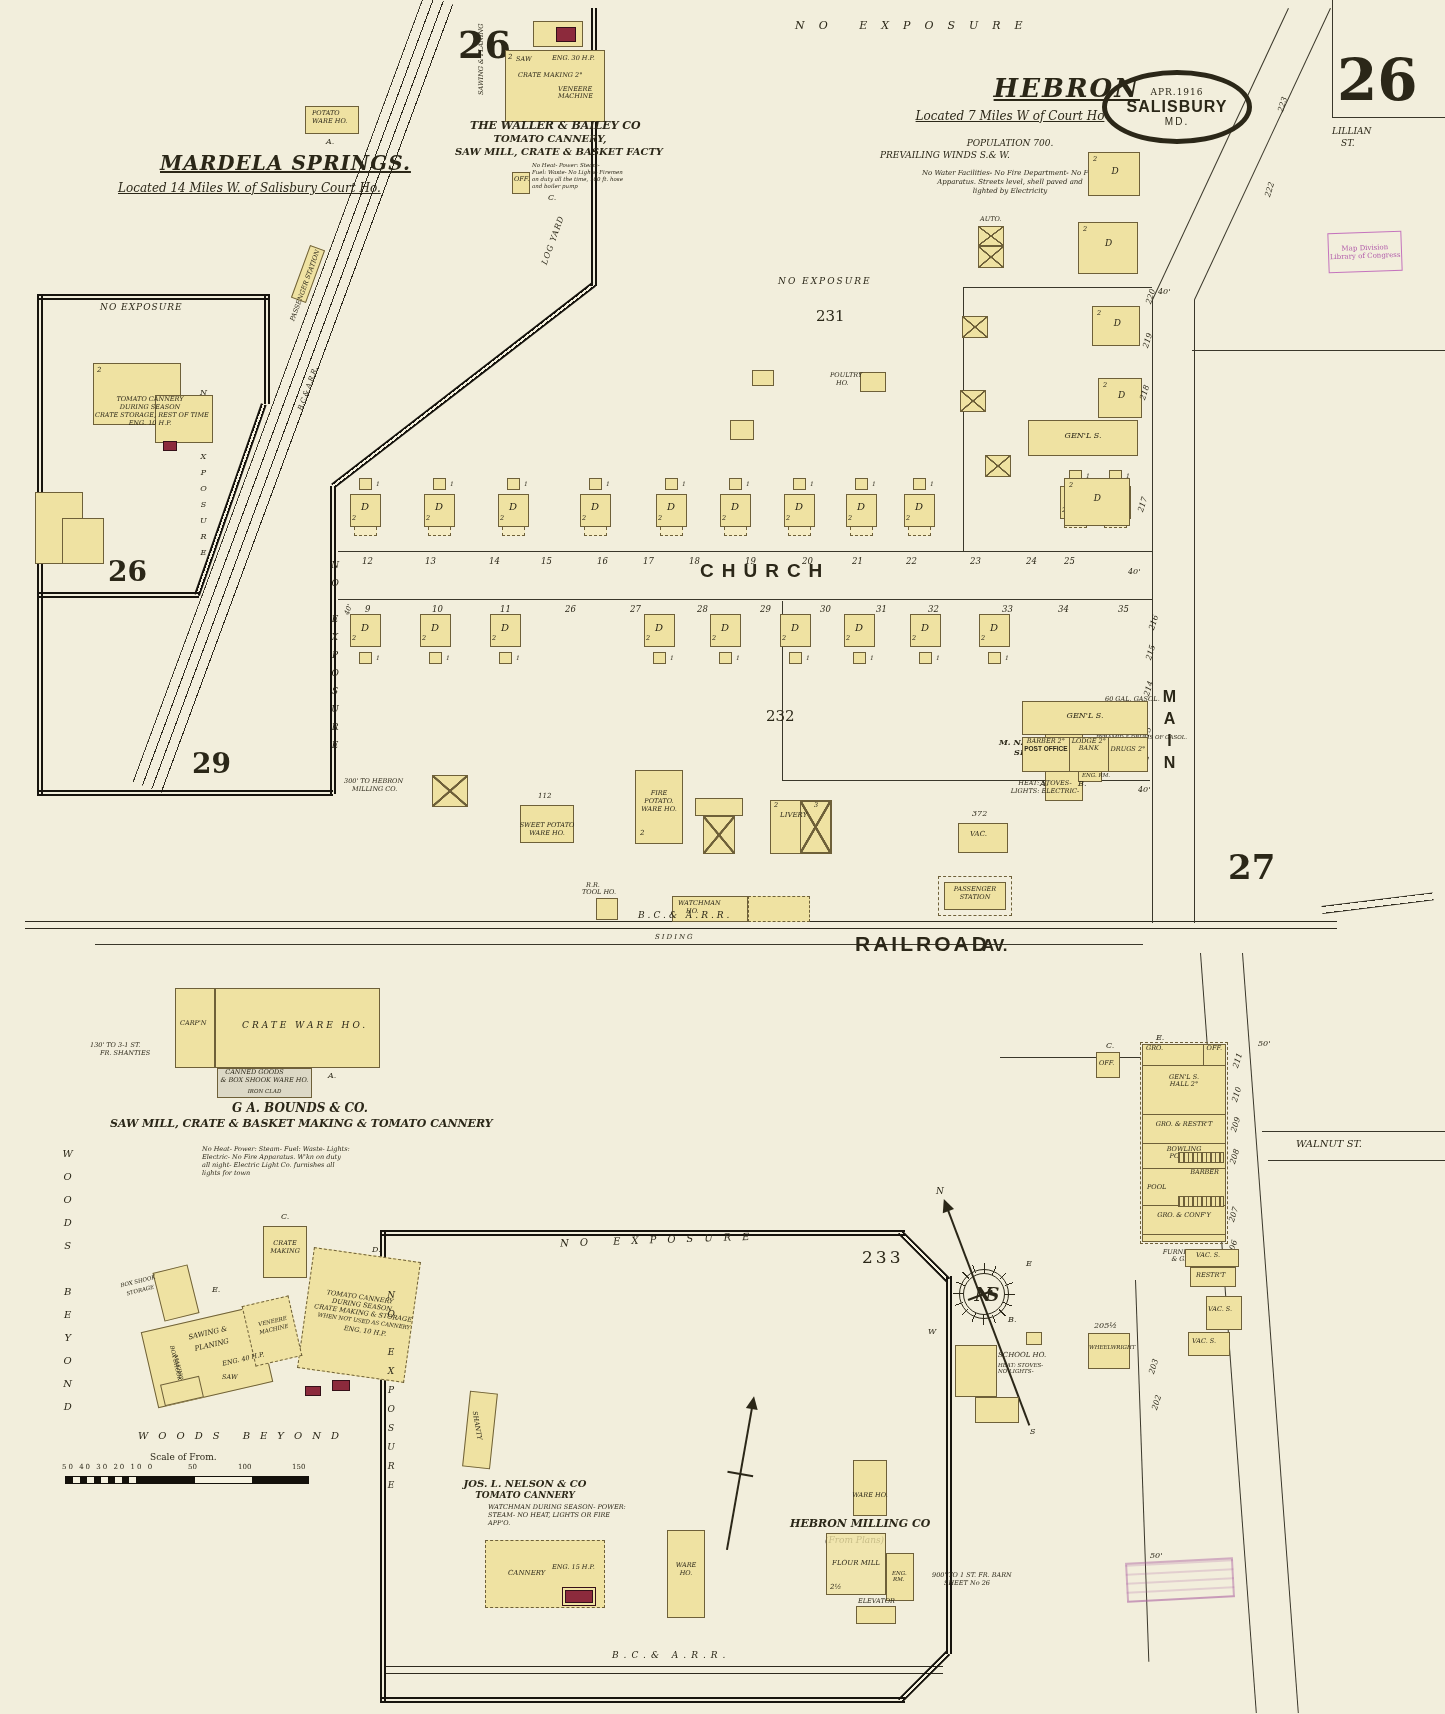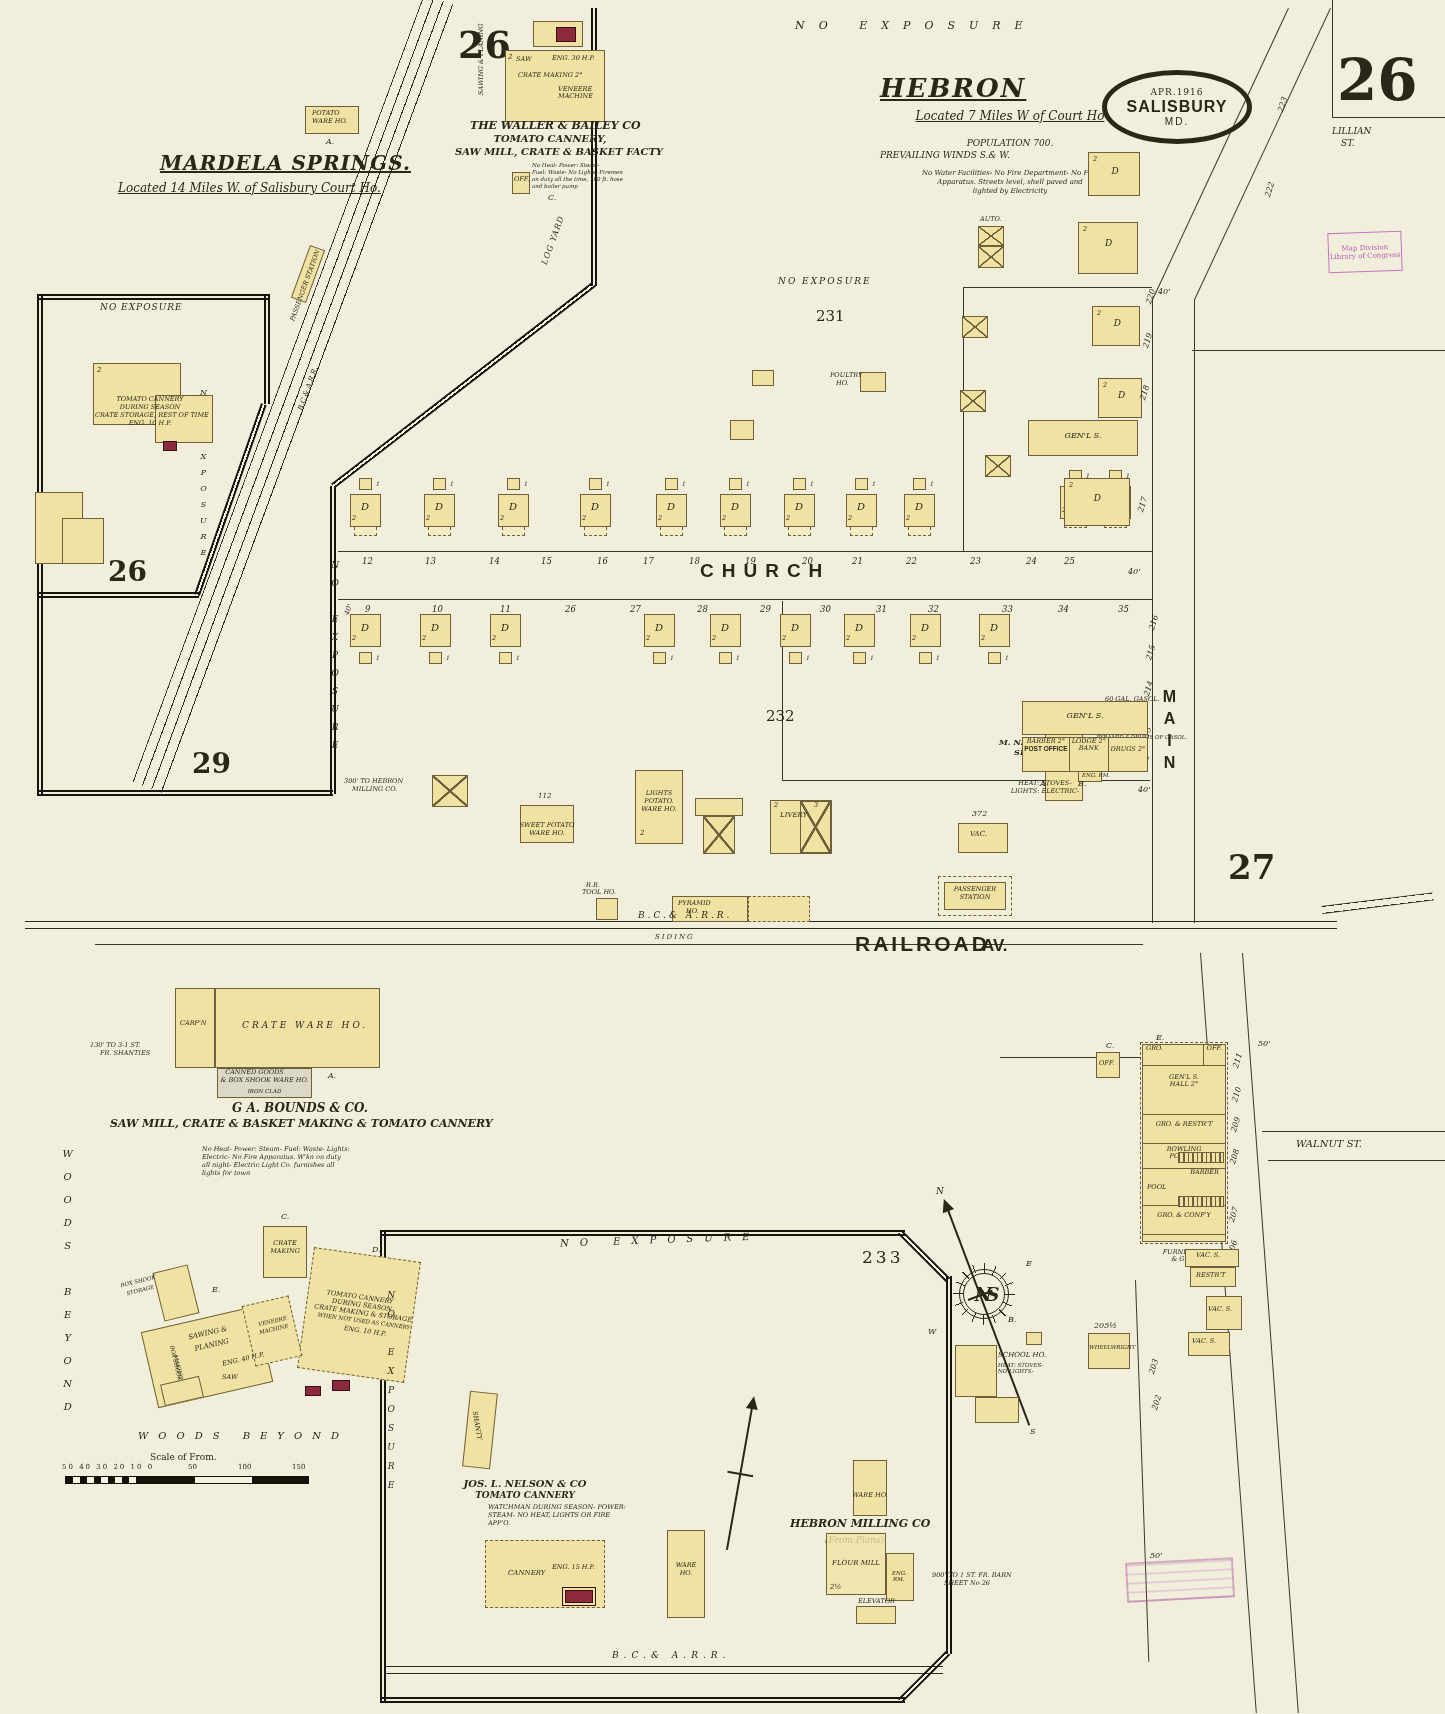--- a/index.html
+++ b/index.html
@@ -106,21 +106,21 @@
   <div class="hl" style="left:1268px;top:1160px;width:177px"></div>
   <div class="hl" style="left:338px;top:551px;width:814px"></div>
   <div class="hl" style="left:338px;top:599px;width:814px"></div>
   <div class="vl" style="left:963px;top:287px;height:264px"></div>
   <div class="hl" style="left:963px;top:287px;width:189px"></div>
   <div class="vl" style="left:782px;top:601px;height:179px"></div>
   <div class="hl" style="left:782px;top:780px;width:368px"></div>
   <div class="hl" style="left:1000px;top:1057px;width:140px"></div>
 
   <div class="lbl t11" style="left:795px;top:20px;letter-spacing:14px">NO EXPOSURE</div>
-  <div class="lbl b u" style="left:880px;top:74px;width:260px;font-size:26px;letter-spacing:2px;text-align:left">HEBRON</div>
+  <div class="lbl b u" style="left:880px;top:74px;width:260px;font-size:26px;letter-spacing:2px;text-align:right">HEBRON</div>
   <div class="lbl u t12" style="left:880px;top:110px;width:260px;text-align:center">Located 7 Miles W of Court Ho</div>
   <div class="lbl t9" style="left:880px;top:138px;width:260px;text-align:center">POPULATION 700.</div>
   <div class="lbl t9" style="left:880px;top:150px;width:260px;text-align:left">PREVAILING WINDS S.&amp; W.</div>
   <div class="lbl t7" style="left:880px;top:170px;width:260px;text-align:center">No Water Facilities- No Fire Department- No Fire</div>
   <div class="lbl t7" style="left:880px;top:179px;width:260px;text-align:center">Apparatus. Streets level, shell paved and</div>
   <div class="lbl t7" style="left:880px;top:188px;width:260px;text-align:center">lighted by Electricity</div>
 
   <div class="oval">
     <span class="lbl n t9" style="position:static;letter-spacing:1px">APR.1916</span>
     <span class="sans b" style="font-size:16px;letter-spacing:1px">SALISBURY</span>
@@ -504,42 +504,42 @@
     </div>
   </div>
   <div class="lbl t8" style="left:1040px;top:780px">A.</div>
   <div class="lbl t8" style="left:1078px;top:780px">B.</div>
 
   <div class="lbl t7" style="left:538px;top:793px">112</div>
   <div class="bldg" style="left:520px;top:805px;width:54px;height:38px"></div>
   <div class="lbl t6 c" style="left:518px;top:822px;width:58px">SWEET POTATO</div>
   <div class="lbl t6 c" style="left:518px;top:830px;width:58px">WARE HO.</div>
   <div class="bldg" style="left:635px;top:770px;width:48px;height:74px"></div>
-  <div class="lbl t6 c" style="left:635px;top:790px;width:48px">LIGHTS</div>
+  <div class="lbl t6 c" style="left:635px;top:790px;width:48px">FIRE</div>
   <div class="lbl t6 c" style="left:635px;top:798px;width:48px">POTATO.</div>
   <div class="lbl t6 c" style="left:635px;top:806px;width:48px">WARE HO.</div>
   <div class="lbl t7" style="left:640px;top:830px">2</div>
   <div class="bldg xshed" style="left:432px;top:775px;width:36px;height:32px"></div>
   <div class="bldg" style="left:695px;top:798px;width:48px;height:18px"></div>
   <div class="bldg xshed" style="left:703px;top:816px;width:32px;height:38px"></div>
   <div class="bldg" style="left:770px;top:800px;width:62px;height:54px"></div>
   <div class="bldg xshed" style="left:800px;top:801px;width:31px;height:52px"></div>
   <div class="lbl t7" style="left:780px;top:812px">LIVERY</div>
   <div class="lbl t6" style="left:774px;top:802px">2</div>
   <div class="lbl t6" style="left:814px;top:802px">3</div>
   <div class="lbl t8" style="left:972px;top:810px">372</div>
   <div class="bldg" style="left:958px;top:823px;width:50px;height:30px"></div>
   <div class="lbl t7" style="left:970px;top:831px">VAC.</div>
 
   <div class="lbl t6" style="left:586px;top:882px">R.R.</div>
   <div class="lbl t6" style="left:582px;top:889px">TOOL HO.</div>
   <div class="bldg" style="left:596px;top:898px;width:22px;height:22px"></div>
   <div class="bldg" style="left:672px;top:896px;width:76px;height:26px"></div>
   <div class="bldg dashedb" style="left:748px;top:896px;width:62px;height:26px"></div>
-  <div class="lbl t6" style="left:678px;top:900px">PYRAMID</div>
+  <div class="lbl t6" style="left:678px;top:900px">WATCHMAN</div>
   <div class="lbl t6" style="left:686px;top:908px">HO.</div>
   <div class="bldg dashedb" style="left:938px;top:876px;width:74px;height:40px;background:transparent"></div>
   <div class="bldg" style="left:944px;top:882px;width:62px;height:28px"></div>
   <div class="lbl t6 c" style="left:944px;top:886px;width:62px">PASSENGER</div>
   <div class="lbl t6 c" style="left:944px;top:894px;width:62px">STATION</div>
 
   <div class="lbl t9" style="left:638px;top:910px;letter-spacing:3px">B.C.&amp; A.R.R.</div>
   <div class="lbl t7" style="left:655px;top:934px;letter-spacing:2px">SIDING</div>
   <div class="sans b" style="position:absolute;left:855px;top:932px;font-size:21px;letter-spacing:3px">RAILROAD</div>
   <div class="sans b" style="position:absolute;left:982px;top:936px;font-size:17px">AV.</div>

